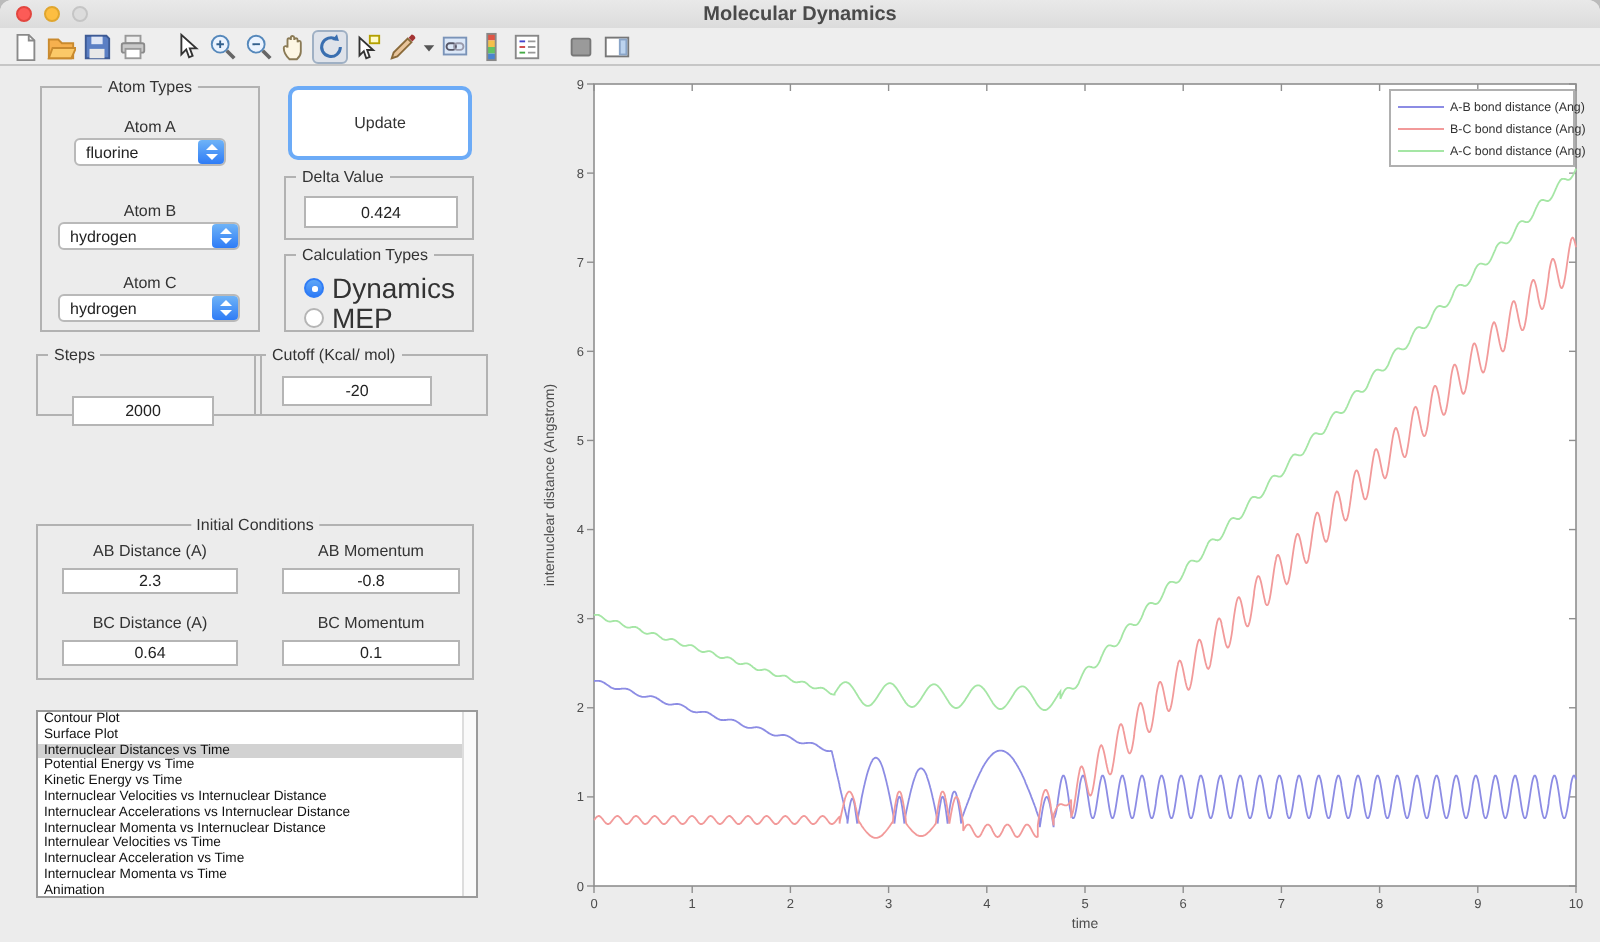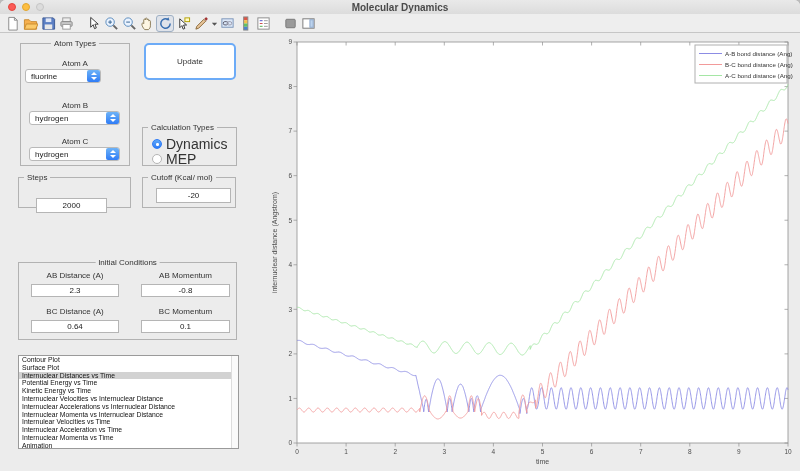--- a/index.html
+++ b/index.html
@@ -250,21 +250,21 @@
             <rect x="2" y="3" width="12" height="10" fill="#fff" stroke="#777"></rect>
             <rect x="9.5" y="4" width="3.5" height="8" fill="#bcd3ee" stroke="#8aa5c8"></rect>
           </svg>
         </span>
       </button>
     </div>
 
   <div class="panel" style="left:20px;top:43px;width:110px;height:123px">
     <span class="panel-label lbl-center">Atom Types</span>
     <span class="ctl-label" style="left:0;right:0;top:15px">Atom A</span>
-    <div class="popup" style="left:4px;top:25px;width:76px">
+    <div class="popup" style="left:16px;top:25px;width:76px">
       <span class="val">fluorine</span>
       <span class="cap">
           <span class="up"></span>
           <span class="dn"></span>
         </span>
     </div>
     <span class="ctl-label" style="left:0;right:0;top:57px">Atom B</span>
     <div class="popup" style="left:8px;top:67px;width:91px">
       <span class="val">hydrogen</span>
       <span class="cap">
@@ -277,39 +277,43 @@
       <span class="val">hydrogen</span>
       <span class="cap">
           <span class="up"></span>
           <span class="dn"></span>
         </span>
     </div>
   </div>
 
   <button class="update-btn" style="left:144px;top:43px;width:92px;height:37px">Update</button>
 
+  <div class="panel" style="left:142px;top:88px;width:95px;height:32px">
+    <span class="panel-label lbl-left">Delta Value</span>
+    <div class="edit" style="left:9px;top:9px;width:77px;height:16px">0.424</div>
+  </div>
 
   <div class="panel" style="left:142px;top:127px;width:95px;height:39px">
     <span class="panel-label lbl-left">Calculation Types</span>
     <div class="radio-row" style="left:9px;top:8px">
       <span class="radio on"></span>
       <span class="radio-label">Dynamics</span>
     </div>
     <div class="radio-row" style="left:9px;top:23px">
       <span class="radio"></span>
       <span class="radio-label">MEP</span>
     </div>
   </div>
 
   <div class="panel" style="left:18px;top:177px;width:113px;height:31px">
     <span class="panel-label lbl-left">Steps</span>
     <div class="edit" style="left:17px;top:20px;width:71px;height:15px">2000</div>
   </div>
 
-  <div class="panel" style="left:142px;top:177px;width:94px;height:31px">
+  <div class="panel" style="left:127px;top:177px;width:117px;height:31px">
     <span class="panel-label lbl-left">Cutoff (Kcal/ mol)</span>
     <div class="edit" style="left:13px;top:10px;width:75px;height:15px">-20</div>
   </div>
 
 
   <div class="panel" style="left:18px;top:262px;width:219px;height:78px">
     <span class="panel-label lbl-center">Initial Conditions</span>
     <span class="ctl-label" style="left:12px;top:8px;width:88px">AB Distance (A)</span>
     <span class="ctl-label" style="left:122px;top:8px;width:89px">AB Momentum</span>
     <div class="edit" style="left:12px;top:21px;width:88px;height:13px">2.3</div>

